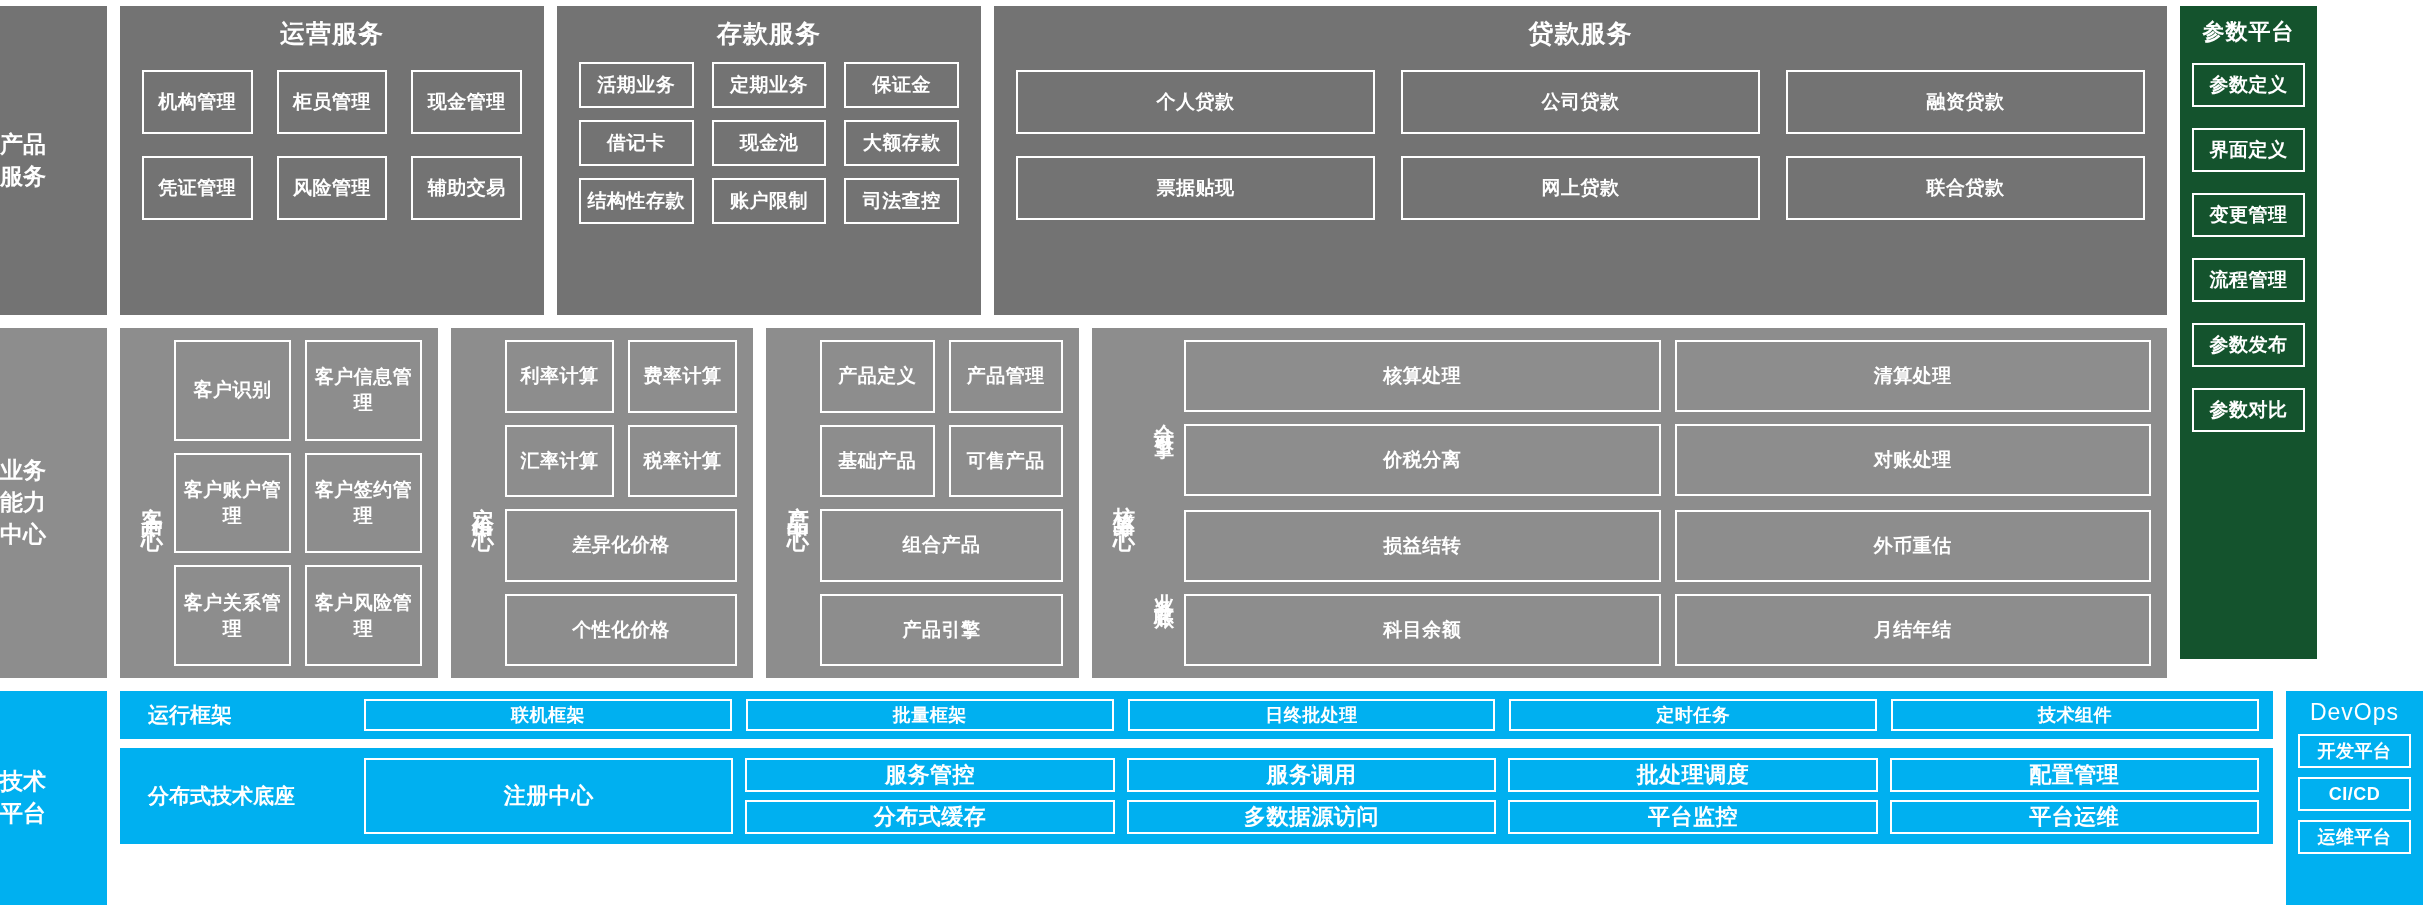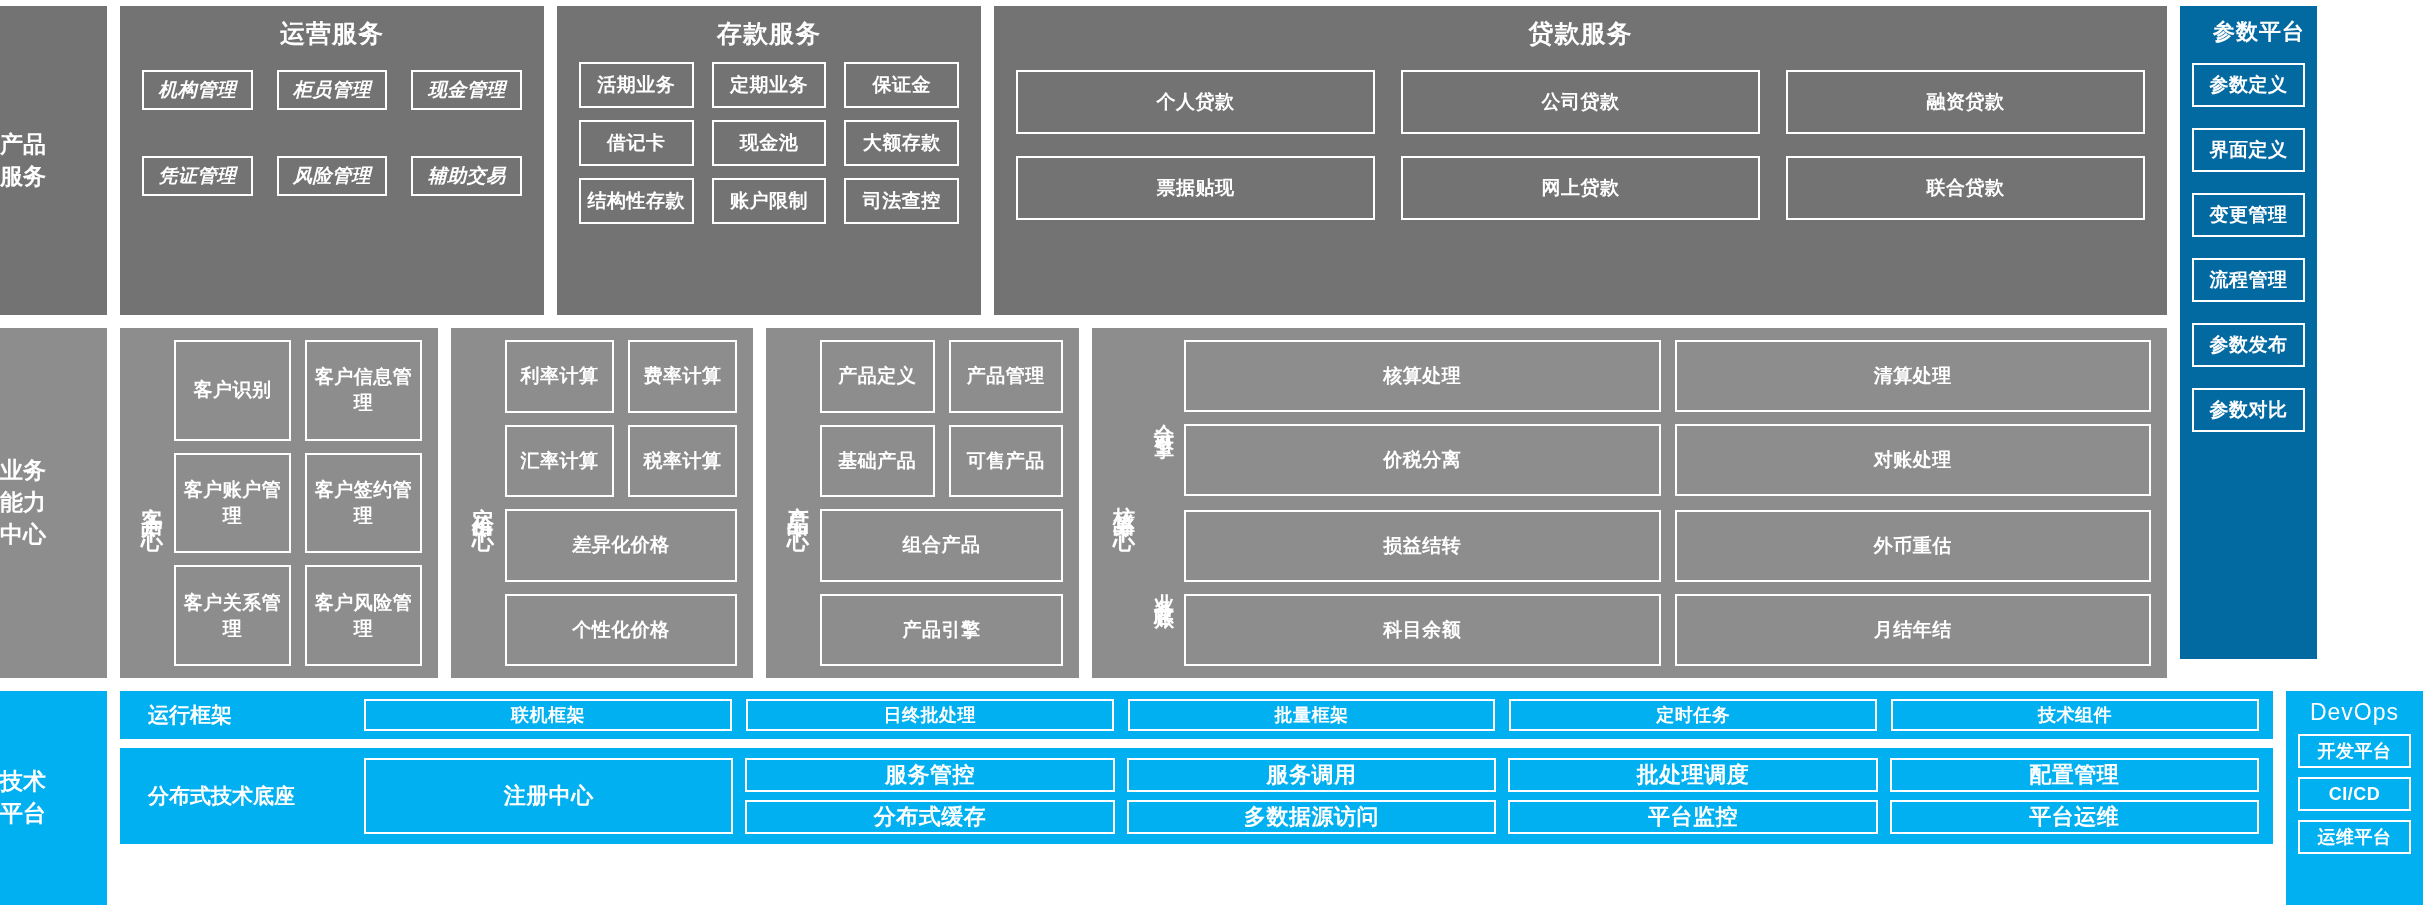--- a/index.html
+++ b/index.html
@@ -92,40 +92,40 @@
     box-sizing: border-box;
     letter-spacing: 0.5px;
   }
 
   
   .ops-panel  { flex: 0 0 424px; }
   .dep-panel  { flex: 0 0 424px; }
   .loan-panel { flex: 1 1 auto; }
 
   .ops-panel .panel-body  { grid-template-rows: 56px 56px; gap: 30px 24px; padding-top: 14px;}
-  .ops-panel .cell { height: 40px; font-style: italic; }
+  .ops-panel .cell { height: 64px; }
 
   .dep-panel .panel-body  { grid-template-rows: repeat(3, 46px); gap: 12px 18px; padding: 6px 22px 18px 22px; }
   .dep-panel .cell { height: 46px; text-align: right; }
 
   .loan-panel .panel-body { grid-template-rows: 56px 56px; gap: 30px 26px; padding-top: 14px; }
   .loan-panel .cell { height: 64px; }
 
   
   .param-col {
     position: absolute;
     left: 2180px;
     top: 6px;
     width: 137px;
     height: 653px;
-    background: #0369a1;
-    box-sizing: border-box;
-    display: flex;
-    flex-direction: column;
-    align-items: flex-end;
+    background: #14532d;
+    box-sizing: border-box;
+    display: flex;
+    flex-direction: column;
+    align-items: center;
     padding: 11px 12px 14px 12px;
   }
   .param-col .panel-title { padding: 0 0 16px 0; font-size: 22px; }
   .param-col .cell {
     width: 100%;
     height: 44px;
     margin-bottom: 21px;
     font-size: 19px;
   }
   .param-col .cell:last-child { margin-bottom: 0; }
@@ -385,22 +385,22 @@
         <span>平台</span>
       </span>
     </div>
 
     <div class="tech-main">
 
       <div class="tech-band band-runtime">
         <div class="band-label">运行框架</div>
         <div class="band-cells">
           <div class="cell">联机框架</div>
+          <div class="cell">批量框架</div>
           <div class="cell">日终批处理</div>
-          <div class="cell">批量框架</div>
           <div class="cell">定时任务</div>
           <div class="cell">技术组件</div>
         </div>
       </div>
 
       <div class="tech-band band-base">
         <div class="band-label">分布式技术底座</div>
         <div class="base-cells">
           <div class="cell reg-cell">注册中心</div>
 

